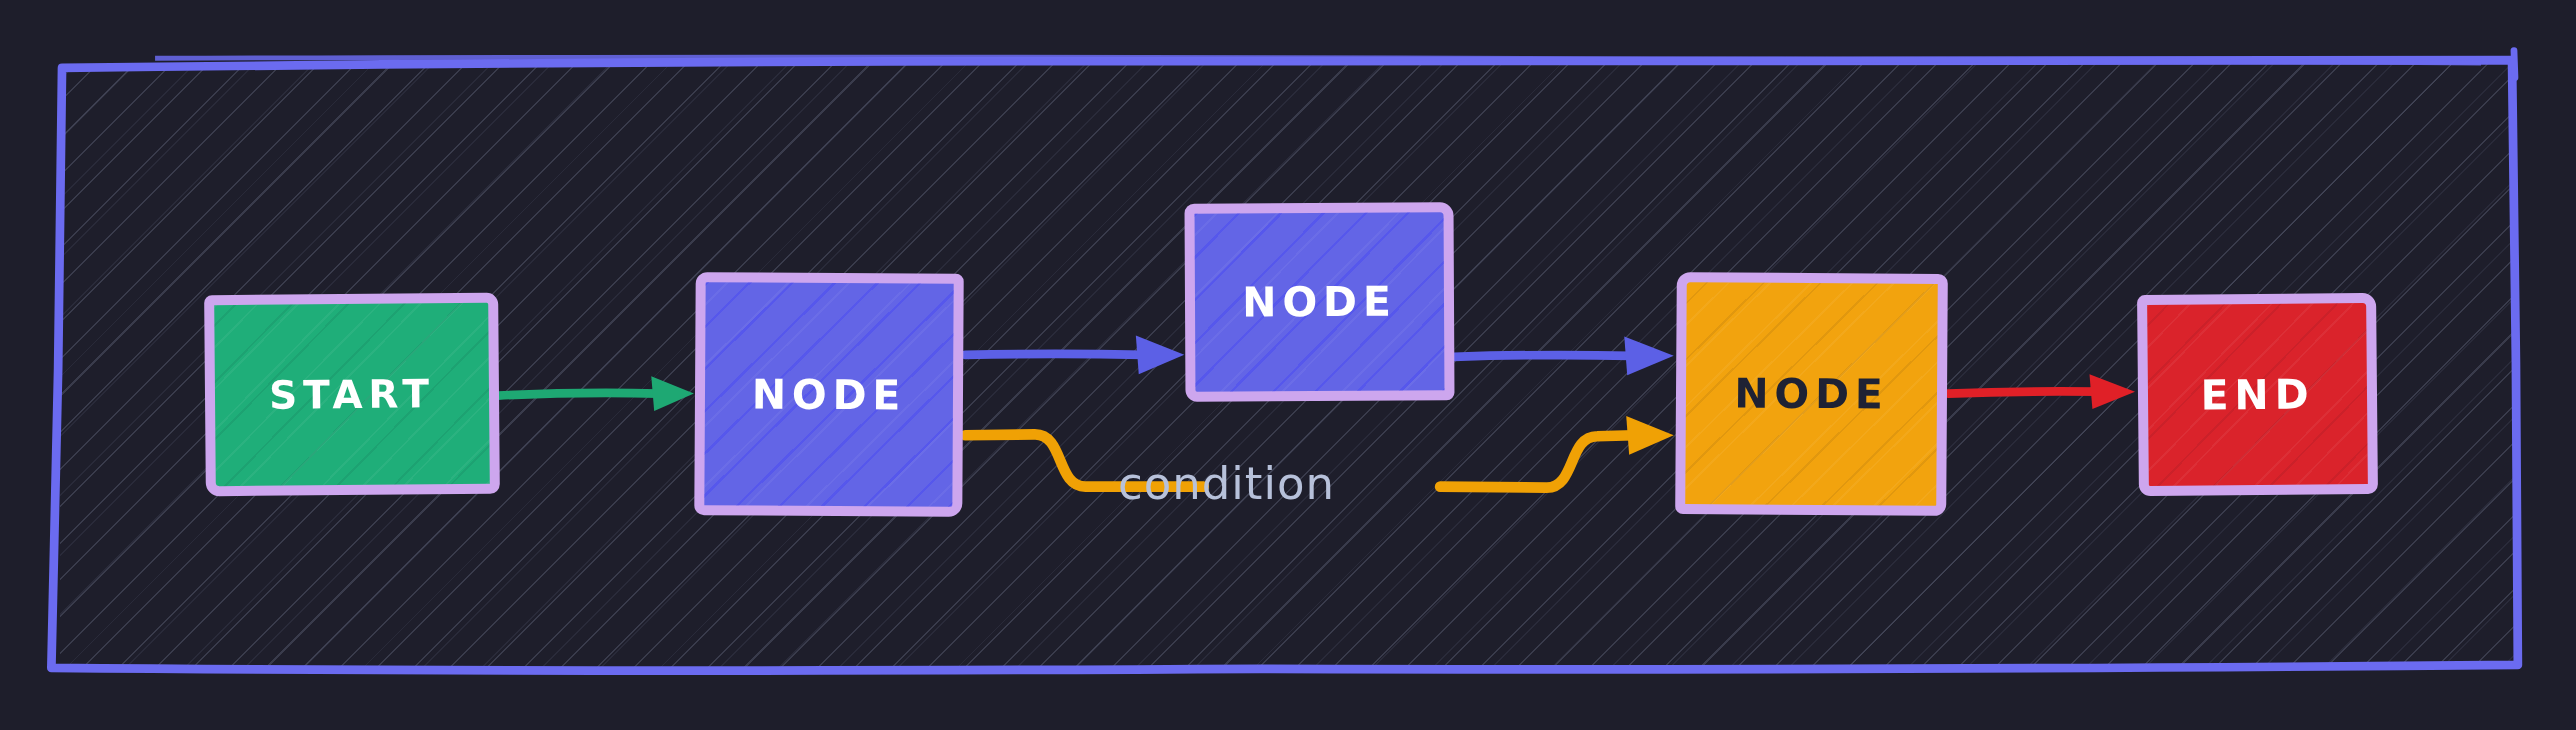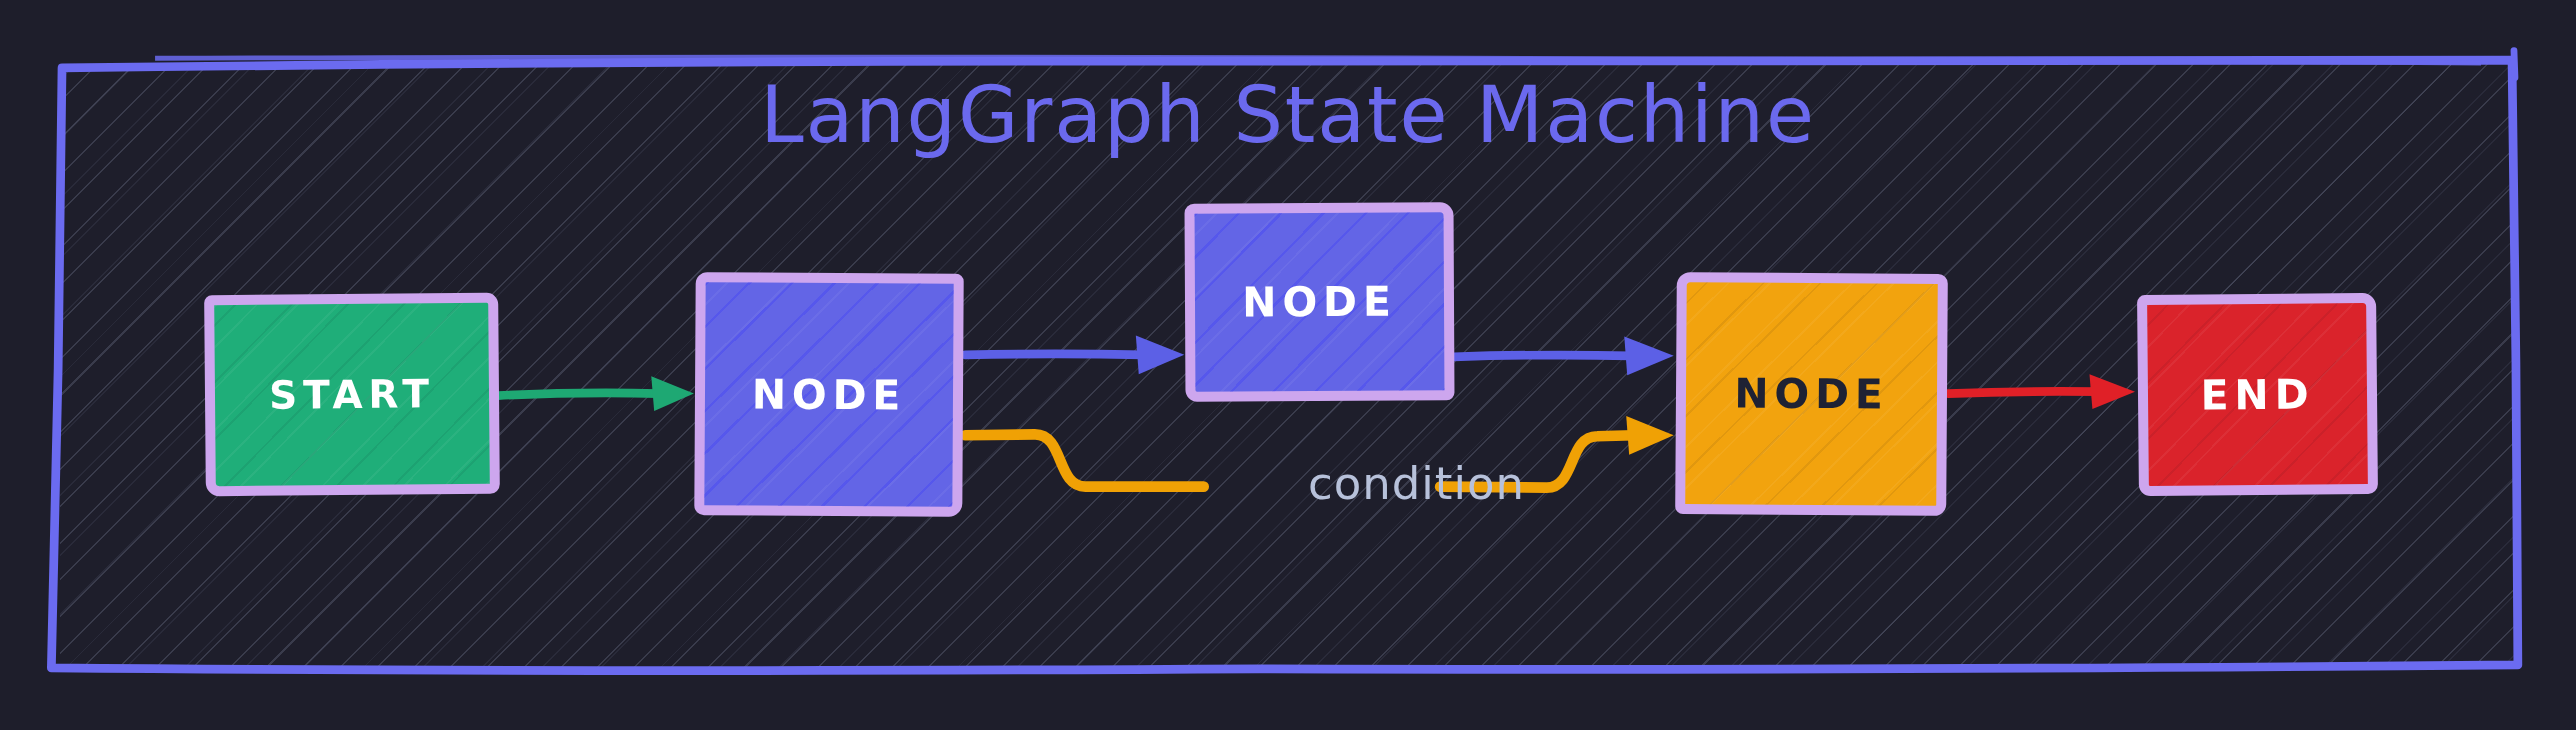--- a/index.html
+++ b/index.html
@@ -109,34 +109,33 @@
   }
   .node-label {
     position: relative;
     z-index: 1;
   }
   .edge-label {
     position: absolute;
     left: 1118px; top: 457px;
     width: 407px;
     z-index: 4;
-    text-align: right;
+    text-align: left;
     font-size: 45px;
     letter-spacing: 1px;
     color: #b7c1da;
   }
 </style>
 </head>
 <body>
 
 <div class="canvas">
 
   <div class="hatch"></div>
 
-  <h1 class="title">LangGraph State Machine</h1>
 
   <svg class="edges" viewBox="0 0 2658 754">
 
     <g>
       <path d="M 64 70 Q 700 62 1330 63 Q 2000 64 2592 62 L 2596 374 L 2598 686 Q 1900 692 1300 690 Q 600 694 53 689 L 60 380 Z" fill="none" stroke="#6b6bf0" stroke-width="9" stroke-linejoin="round"></path>
       <path d="M 160 60 Q 1200 56 2560 65" fill="none" stroke="#6b6bf0" stroke-width="5" opacity="0.85"></path>
       <path d="M 2594 52 L 2595 80" fill="none" stroke="#6b6bf0" stroke-width="7" stroke-linecap="round"></path>
     </g>
 
     <g>

